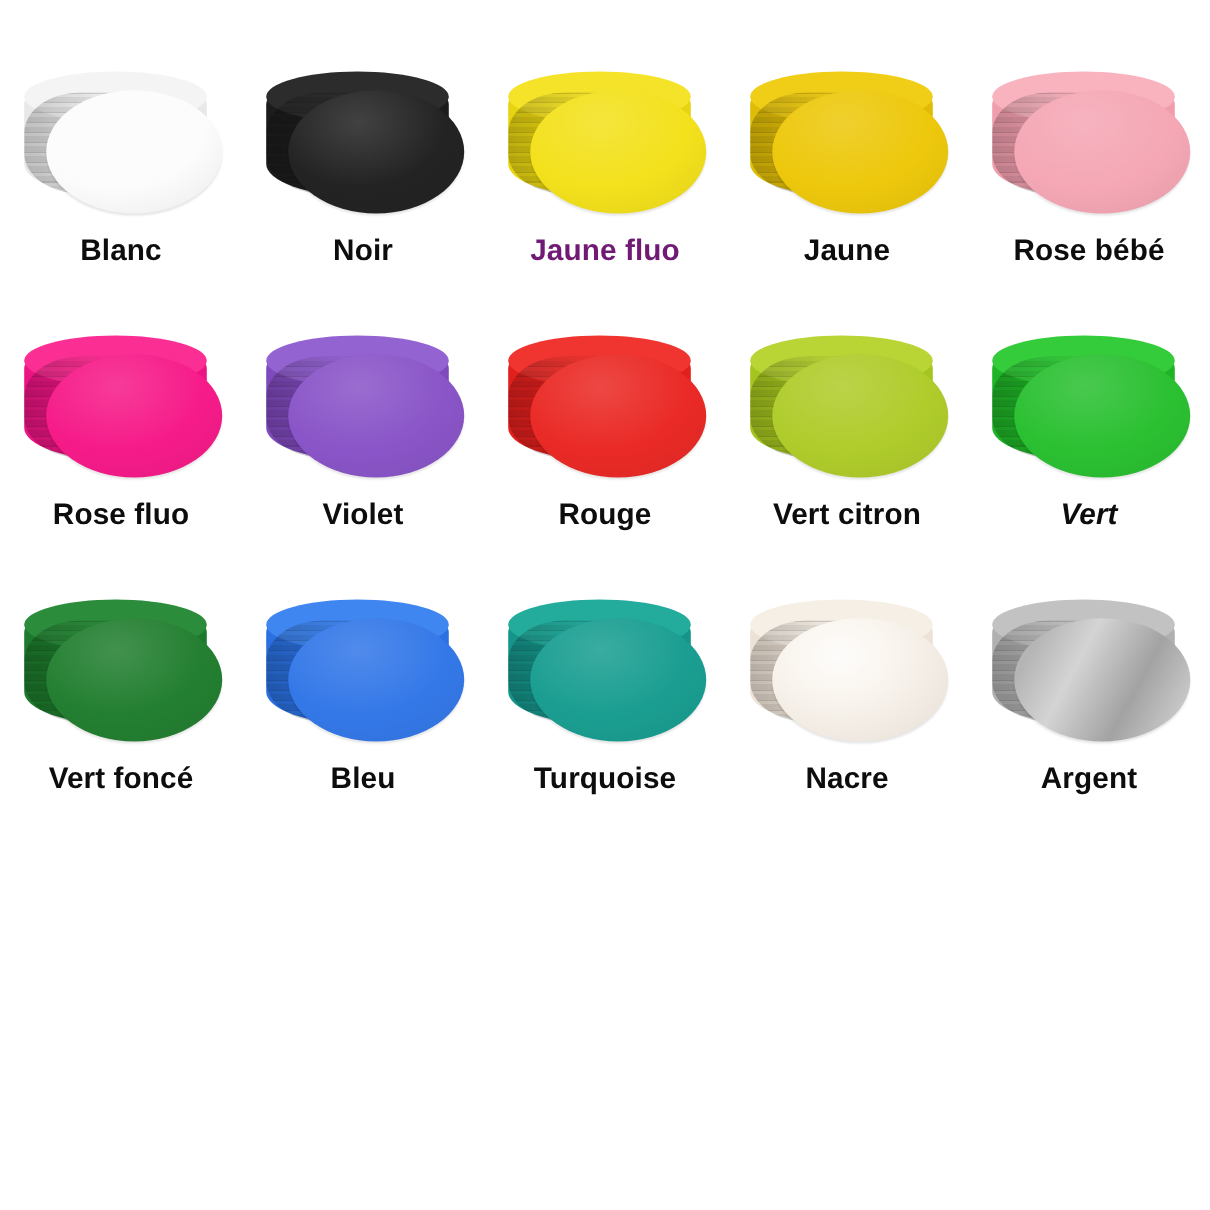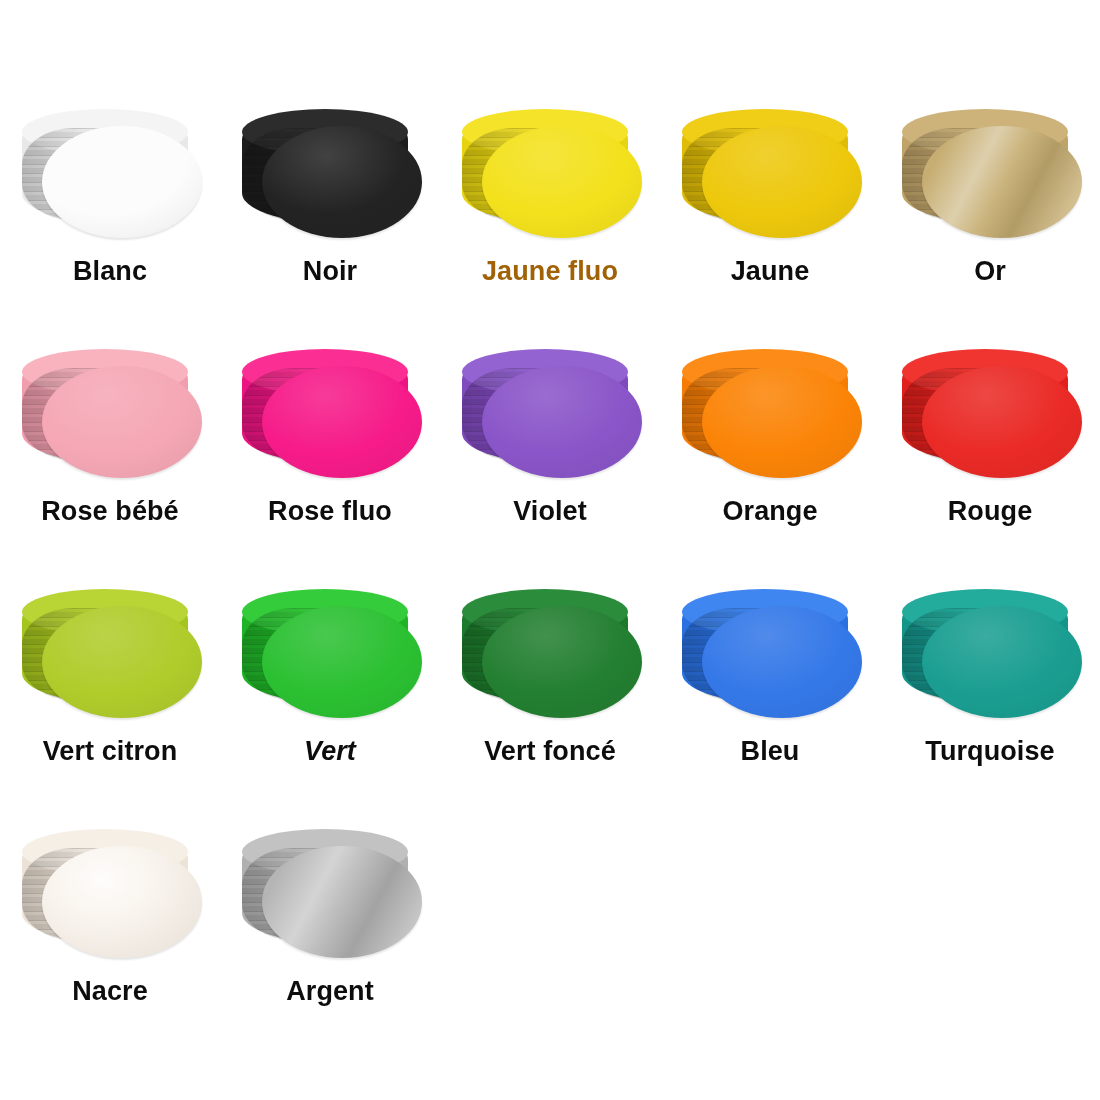--- a/index.html
+++ b/index.html
@@ -13,21 +13,21 @@
     height: 1100px;
     font-family: "Liberation Sans", "DejaVu Sans", sans-serif;
     overflow: hidden;
   }
 
   #swatch-grid {
     display: grid;
     grid-template-columns: repeat(5, 220px);
     grid-auto-rows: 240px;
     width: 1100px;
-    padding-top: 104px;
+    padding-top: 60px;
     box-sizing: border-box;
   }
 
   .swatch-cell {
     position: relative;
     width: 220px;
     height: 240px;
     display: flex;
     flex-direction: column;
     align-items: center;
@@ -178,141 +178,123 @@
       </div>
       <div class="swatch-label" style="color: rgb(13, 13, 13);">Noir</div>
     </div>
     <div class="swatch-cell">
       <div class="disc-stack" style="--c-top: #f5e32a; --c-mid: #e7d411; --c-front: #f3e11c; --c-rim: #d9c40d;">
         <div class="stack-body"></div>
         <div class="disc-front">
           <div class="sheen matte"></div>
         </div>
       </div>
-      <div class="swatch-label" style="color: #a16207;">Jaune fluo</div>
+      <div class="swatch-label" style="color: #701a75;">Jaune fluo</div>
     </div>
     <div class="swatch-cell">
       <div class="disc-stack" style="--c-top: #f0cd16; --c-mid: #dfbc07; --c-front: #edc80c; --c-rim: #cfae05;">
         <div class="stack-body"></div>
         <div class="disc-front">
           <div class="sheen matte"></div>
         </div>
       </div>
       <div class="swatch-label" style="color: rgb(13, 13, 13);">Jaune</div>
     </div>
     <div class="swatch-cell">
-      <div class="disc-stack" style="--c-top: #cdb37a; --c-mid: #bfa369; --c-front: #c6ad71; --c-rim: #ab9158;">
+      <div class="disc-stack" style="--c-top: #f8b3bf; --c-mid: #f09eae; --c-front: #f5a7b5; --c-rim: #e18d9e;">
+        <div class="stack-body"></div>
+        <div class="disc-front">
+          <div class="sheen matte"></div>
+        </div>
+      </div>
+      <div class="swatch-label" style="color: rgb(13, 13, 13);">Rose bébé</div>
+    </div>
+    <div class="swatch-cell">
+      <div class="disc-stack" style="--c-top: #fb2f93; --c-mid: #ec1482; --c-front: #f61b89; --c-rim: #d50f76;">
+        <div class="stack-body"></div>
+        <div class="disc-front">
+          <div class="sheen matte"></div>
+        </div>
+      </div>
+      <div class="swatch-label" style="color: rgb(13, 13, 13);">Rose fluo</div>
+    </div>
+    <div class="swatch-cell">
+      <div class="disc-stack" style="--c-top: #9463d2; --c-mid: #7f4abd; --c-front: #8a55c8; --c-rim: #7440b1;">
+        <div class="stack-body"></div>
+        <div class="disc-front">
+          <div class="sheen matte"></div>
+        </div>
+      </div>
+      <div class="swatch-label" style="color: rgb(13, 13, 13);">Violet</div>
+    </div>
+    <div class="swatch-cell">
+      <div class="disc-stack" style="--c-top: #f03430; --c-mid: #e11f1c; --c-front: #ea2a26; --c-rim: #cc1815;">
+        <div class="stack-body"></div>
+        <div class="disc-front">
+          <div class="sheen matte"></div>
+        </div>
+      </div>
+      <div class="swatch-label" style="color: rgb(13, 13, 13);">Rouge</div>
+    </div>
+    <div class="swatch-cell">
+      <div class="disc-stack" style="--c-top: #b8d435; --c-mid: #a4c41e; --c-front: #afcc2b; --c-rim: #93b115;">
+        <div class="stack-body"></div>
+        <div class="disc-front">
+          <div class="sheen matte"></div>
+        </div>
+      </div>
+      <div class="swatch-label" style="color: rgb(13, 13, 13);">Vert citron</div>
+    </div>
+    <div class="swatch-cell">
+      <div class="disc-stack" style="--c-top: #34cc3b; --c-mid: #1fb427; --c-front: #2bc032; --c-rim: #17a01f;">
+        <div class="stack-body"></div>
+        <div class="disc-front">
+          <div class="sheen matte"></div>
+        </div>
+      </div>
+      <div class="swatch-label" style="color: rgb(13, 13, 13); font-style: italic;">Vert</div>
+    </div>
+    <div class="swatch-cell">
+      <div class="disc-stack" style="--c-top: #2b8c3b; --c-mid: #1d7a2c; --c-front: #237f31; --c-rim: #166a24;">
+        <div class="stack-body"></div>
+        <div class="disc-front">
+          <div class="sheen matte"></div>
+        </div>
+      </div>
+      <div class="swatch-label" style="color: rgb(13, 13, 13);">Vert foncé</div>
+    </div>
+    <div class="swatch-cell">
+      <div class="disc-stack" style="--c-top: #3f86f0; --c-mid: #2a70e0; --c-front: #3478e8; --c-rim: #2361ca;">
+        <div class="stack-body"></div>
+        <div class="disc-front">
+          <div class="sheen matte"></div>
+        </div>
+      </div>
+      <div class="swatch-label" style="color: rgb(13, 13, 13);">Bleu</div>
+    </div>
+    <div class="swatch-cell">
+      <div class="disc-stack" style="--c-top: #23ab9c; --c-mid: #15948a; --c-front: #1a9e91; --c-rim: #10827a;">
+        <div class="stack-body"></div>
+        <div class="disc-front">
+          <div class="sheen matte"></div>
+        </div>
+      </div>
+      <div class="swatch-label" style="color: rgb(13, 13, 13);">Turquoise</div>
+    </div>
+    <div class="swatch-cell">
+      <div class="disc-stack" style="--c-top: #f6efe6; --c-mid: #ece2d5; --c-front: #f7f0e7; --c-rim: #e2d7c8;">
+        <div class="stack-body"></div>
+        <div class="disc-front">
+          <div class="sheen pearl"></div>
+        </div>
+      </div>
+      <div class="swatch-label" style="color: rgb(13, 13, 13);">Nacre</div>
+    </div>
+    <div class="swatch-cell">
+      <div class="disc-stack" style="--c-top: #c2c2c2; --c-mid: #b0b0b0; --c-front: #b5b5b5; --c-rim: #9d9d9d;">
         <div class="stack-body"></div>
         <div class="disc-front">
           <div class="sheen metal"></div>
         </div>
       </div>
-      <div class="swatch-label" style="color: rgb(13, 13, 13);">Or</div>
-    </div>
-    <div class="swatch-cell">
-      <div class="disc-stack" style="--c-top: #f8b3bf; --c-mid: #f09eae; --c-front: #f5a7b5; --c-rim: #e18d9e;">
-        <div class="stack-body"></div>
-        <div class="disc-front">
-          <div class="sheen matte"></div>
-        </div>
-      </div>
-      <div class="swatch-label" style="color: rgb(13, 13, 13);">Rose bébé</div>
-    </div>
-    <div class="swatch-cell">
-      <div class="disc-stack" style="--c-top: #fb2f93; --c-mid: #ec1482; --c-front: #f61b89; --c-rim: #d50f76;">
-        <div class="stack-body"></div>
-        <div class="disc-front">
-          <div class="sheen matte"></div>
-        </div>
-      </div>
-      <div class="swatch-label" style="color: rgb(13, 13, 13);">Rose fluo</div>
-    </div>
-    <div class="swatch-cell">
-      <div class="disc-stack" style="--c-top: #9463d2; --c-mid: #7f4abd; --c-front: #8a55c8; --c-rim: #7440b1;">
-        <div class="stack-body"></div>
-        <div class="disc-front">
-          <div class="sheen matte"></div>
-        </div>
-      </div>
-      <div class="swatch-label" style="color: rgb(13, 13, 13);">Violet</div>
-    </div>
-    <div class="swatch-cell">
-      <div class="disc-stack" style="--c-top: #fd8b17; --c-mid: #f57c05; --c-front: #fb8407; --c-rim: #e06f02;">
-        <div class="stack-body"></div>
-        <div class="disc-front">
-          <div class="sheen matte"></div>
-        </div>
-      </div>
-      <div class="swatch-label" style="color: rgb(13, 13, 13);">Orange</div>
-    </div>
-    <div class="swatch-cell">
-      <div class="disc-stack" style="--c-top: #f03430; --c-mid: #e11f1c; --c-front: #ea2a26; --c-rim: #cc1815;">
-        <div class="stack-body"></div>
-        <div class="disc-front">
-          <div class="sheen matte"></div>
-        </div>
-      </div>
-      <div class="swatch-label" style="color: rgb(13, 13, 13);">Rouge</div>
-    </div>
-    <div class="swatch-cell">
-      <div class="disc-stack" style="--c-top: #b8d435; --c-mid: #a4c41e; --c-front: #afcc2b; --c-rim: #93b115;">
-        <div class="stack-body"></div>
-        <div class="disc-front">
-          <div class="sheen matte"></div>
-        </div>
-      </div>
-      <div class="swatch-label" style="color: rgb(13, 13, 13);">Vert citron</div>
-    </div>
-    <div class="swatch-cell">
-      <div class="disc-stack" style="--c-top: #34cc3b; --c-mid: #1fb427; --c-front: #2bc032; --c-rim: #17a01f;">
-        <div class="stack-body"></div>
-        <div class="disc-front">
-          <div class="sheen matte"></div>
-        </div>
-      </div>
-      <div class="swatch-label" style="color: rgb(13, 13, 13); font-style: italic;">Vert</div>
-    </div>
-    <div class="swatch-cell">
-      <div class="disc-stack" style="--c-top: #2b8c3b; --c-mid: #1d7a2c; --c-front: #237f31; --c-rim: #166a24;">
-        <div class="stack-body"></div>
-        <div class="disc-front">
-          <div class="sheen matte"></div>
-        </div>
-      </div>
-      <div class="swatch-label" style="color: rgb(13, 13, 13);">Vert foncé</div>
-    </div>
-    <div class="swatch-cell">
-      <div class="disc-stack" style="--c-top: #3f86f0; --c-mid: #2a70e0; --c-front: #3478e8; --c-rim: #2361ca;">
-        <div class="stack-body"></div>
-        <div class="disc-front">
-          <div class="sheen matte"></div>
-        </div>
-      </div>
-      <div class="swatch-label" style="color: rgb(13, 13, 13);">Bleu</div>
-    </div>
-    <div class="swatch-cell">
-      <div class="disc-stack" style="--c-top: #23ab9c; --c-mid: #15948a; --c-front: #1a9e91; --c-rim: #10827a;">
-        <div class="stack-body"></div>
-        <div class="disc-front">
-          <div class="sheen matte"></div>
-        </div>
-      </div>
-      <div class="swatch-label" style="color: rgb(13, 13, 13);">Turquoise</div>
-    </div>
-    <div class="swatch-cell">
-      <div class="disc-stack" style="--c-top: #f6efe6; --c-mid: #ece2d5; --c-front: #f7f0e7; --c-rim: #e2d7c8;">
-        <div class="stack-body"></div>
-        <div class="disc-front">
-          <div class="sheen pearl"></div>
-        </div>
-      </div>
-      <div class="swatch-label" style="color: rgb(13, 13, 13);">Nacre</div>
-    </div>
-    <div class="swatch-cell">
-      <div class="disc-stack" style="--c-top: #c2c2c2; --c-mid: #b0b0b0; --c-front: #b5b5b5; --c-rim: #9d9d9d;">
-        <div class="stack-body"></div>
-        <div class="disc-front">
-          <div class="sheen metal"></div>
-        </div>
-      </div>
       <div class="swatch-label" style="color: rgb(13, 13, 13);">Argent</div>
     </div>
   </main>
 
 </body></html>

